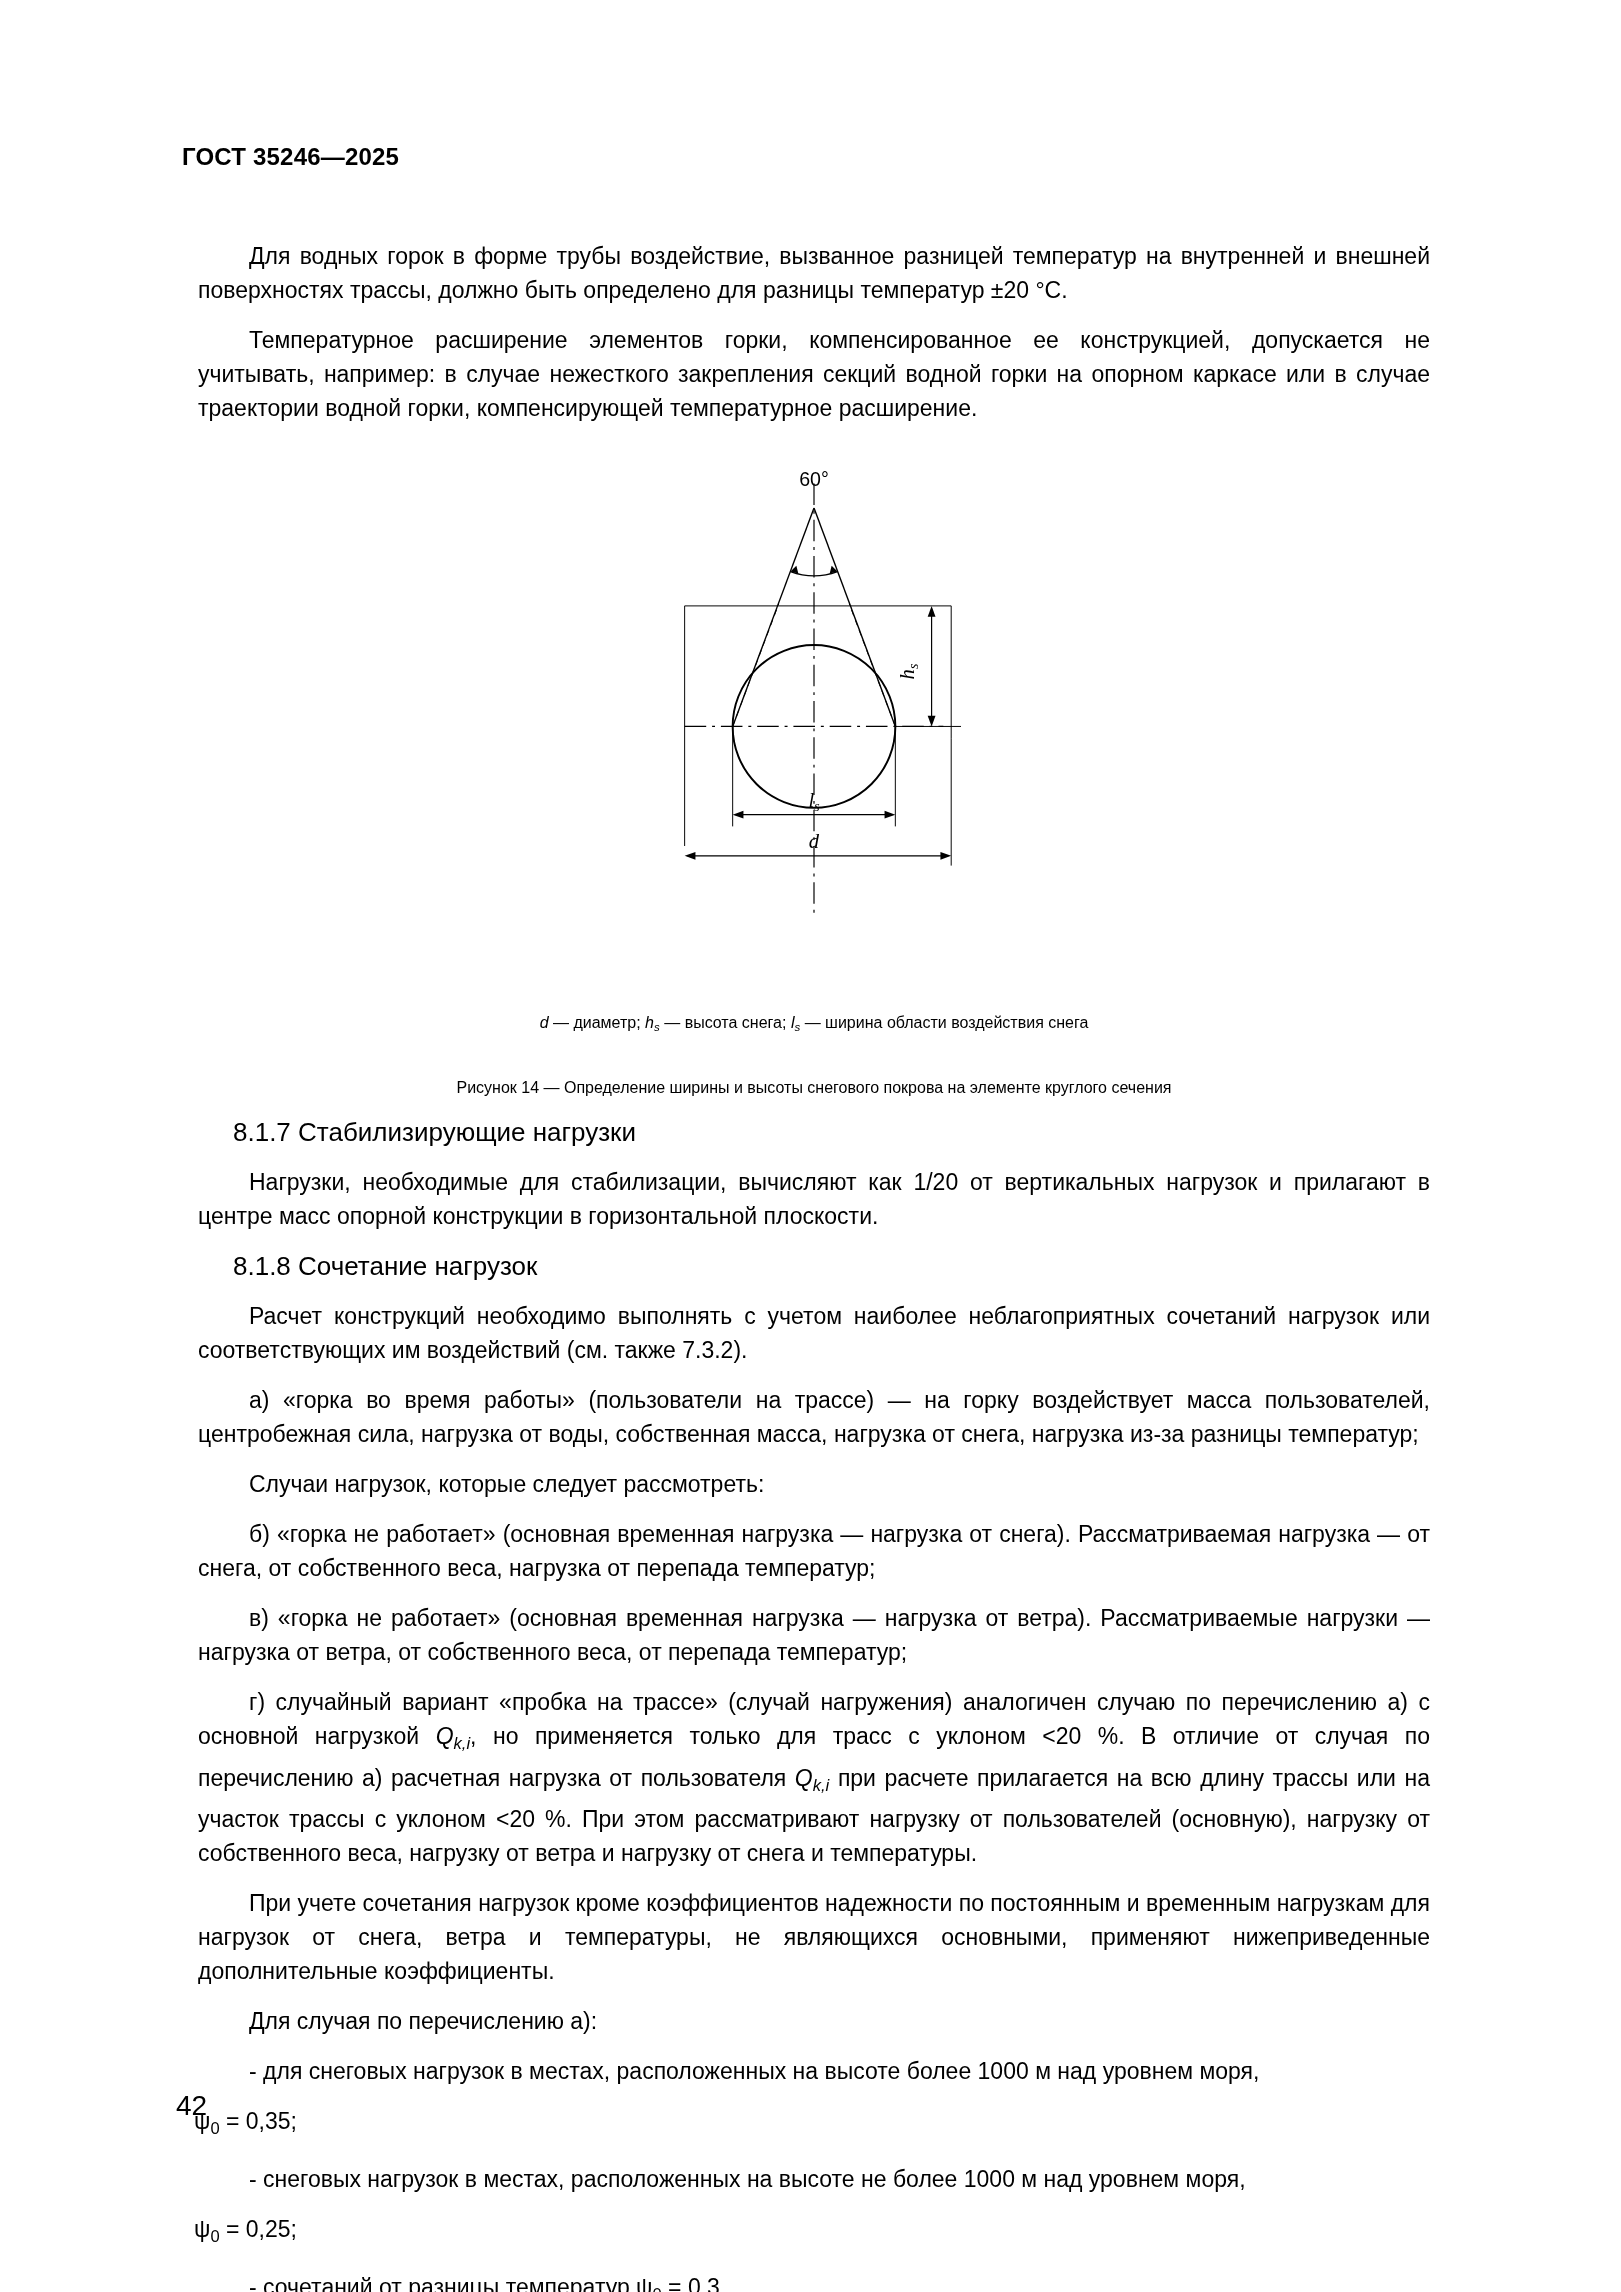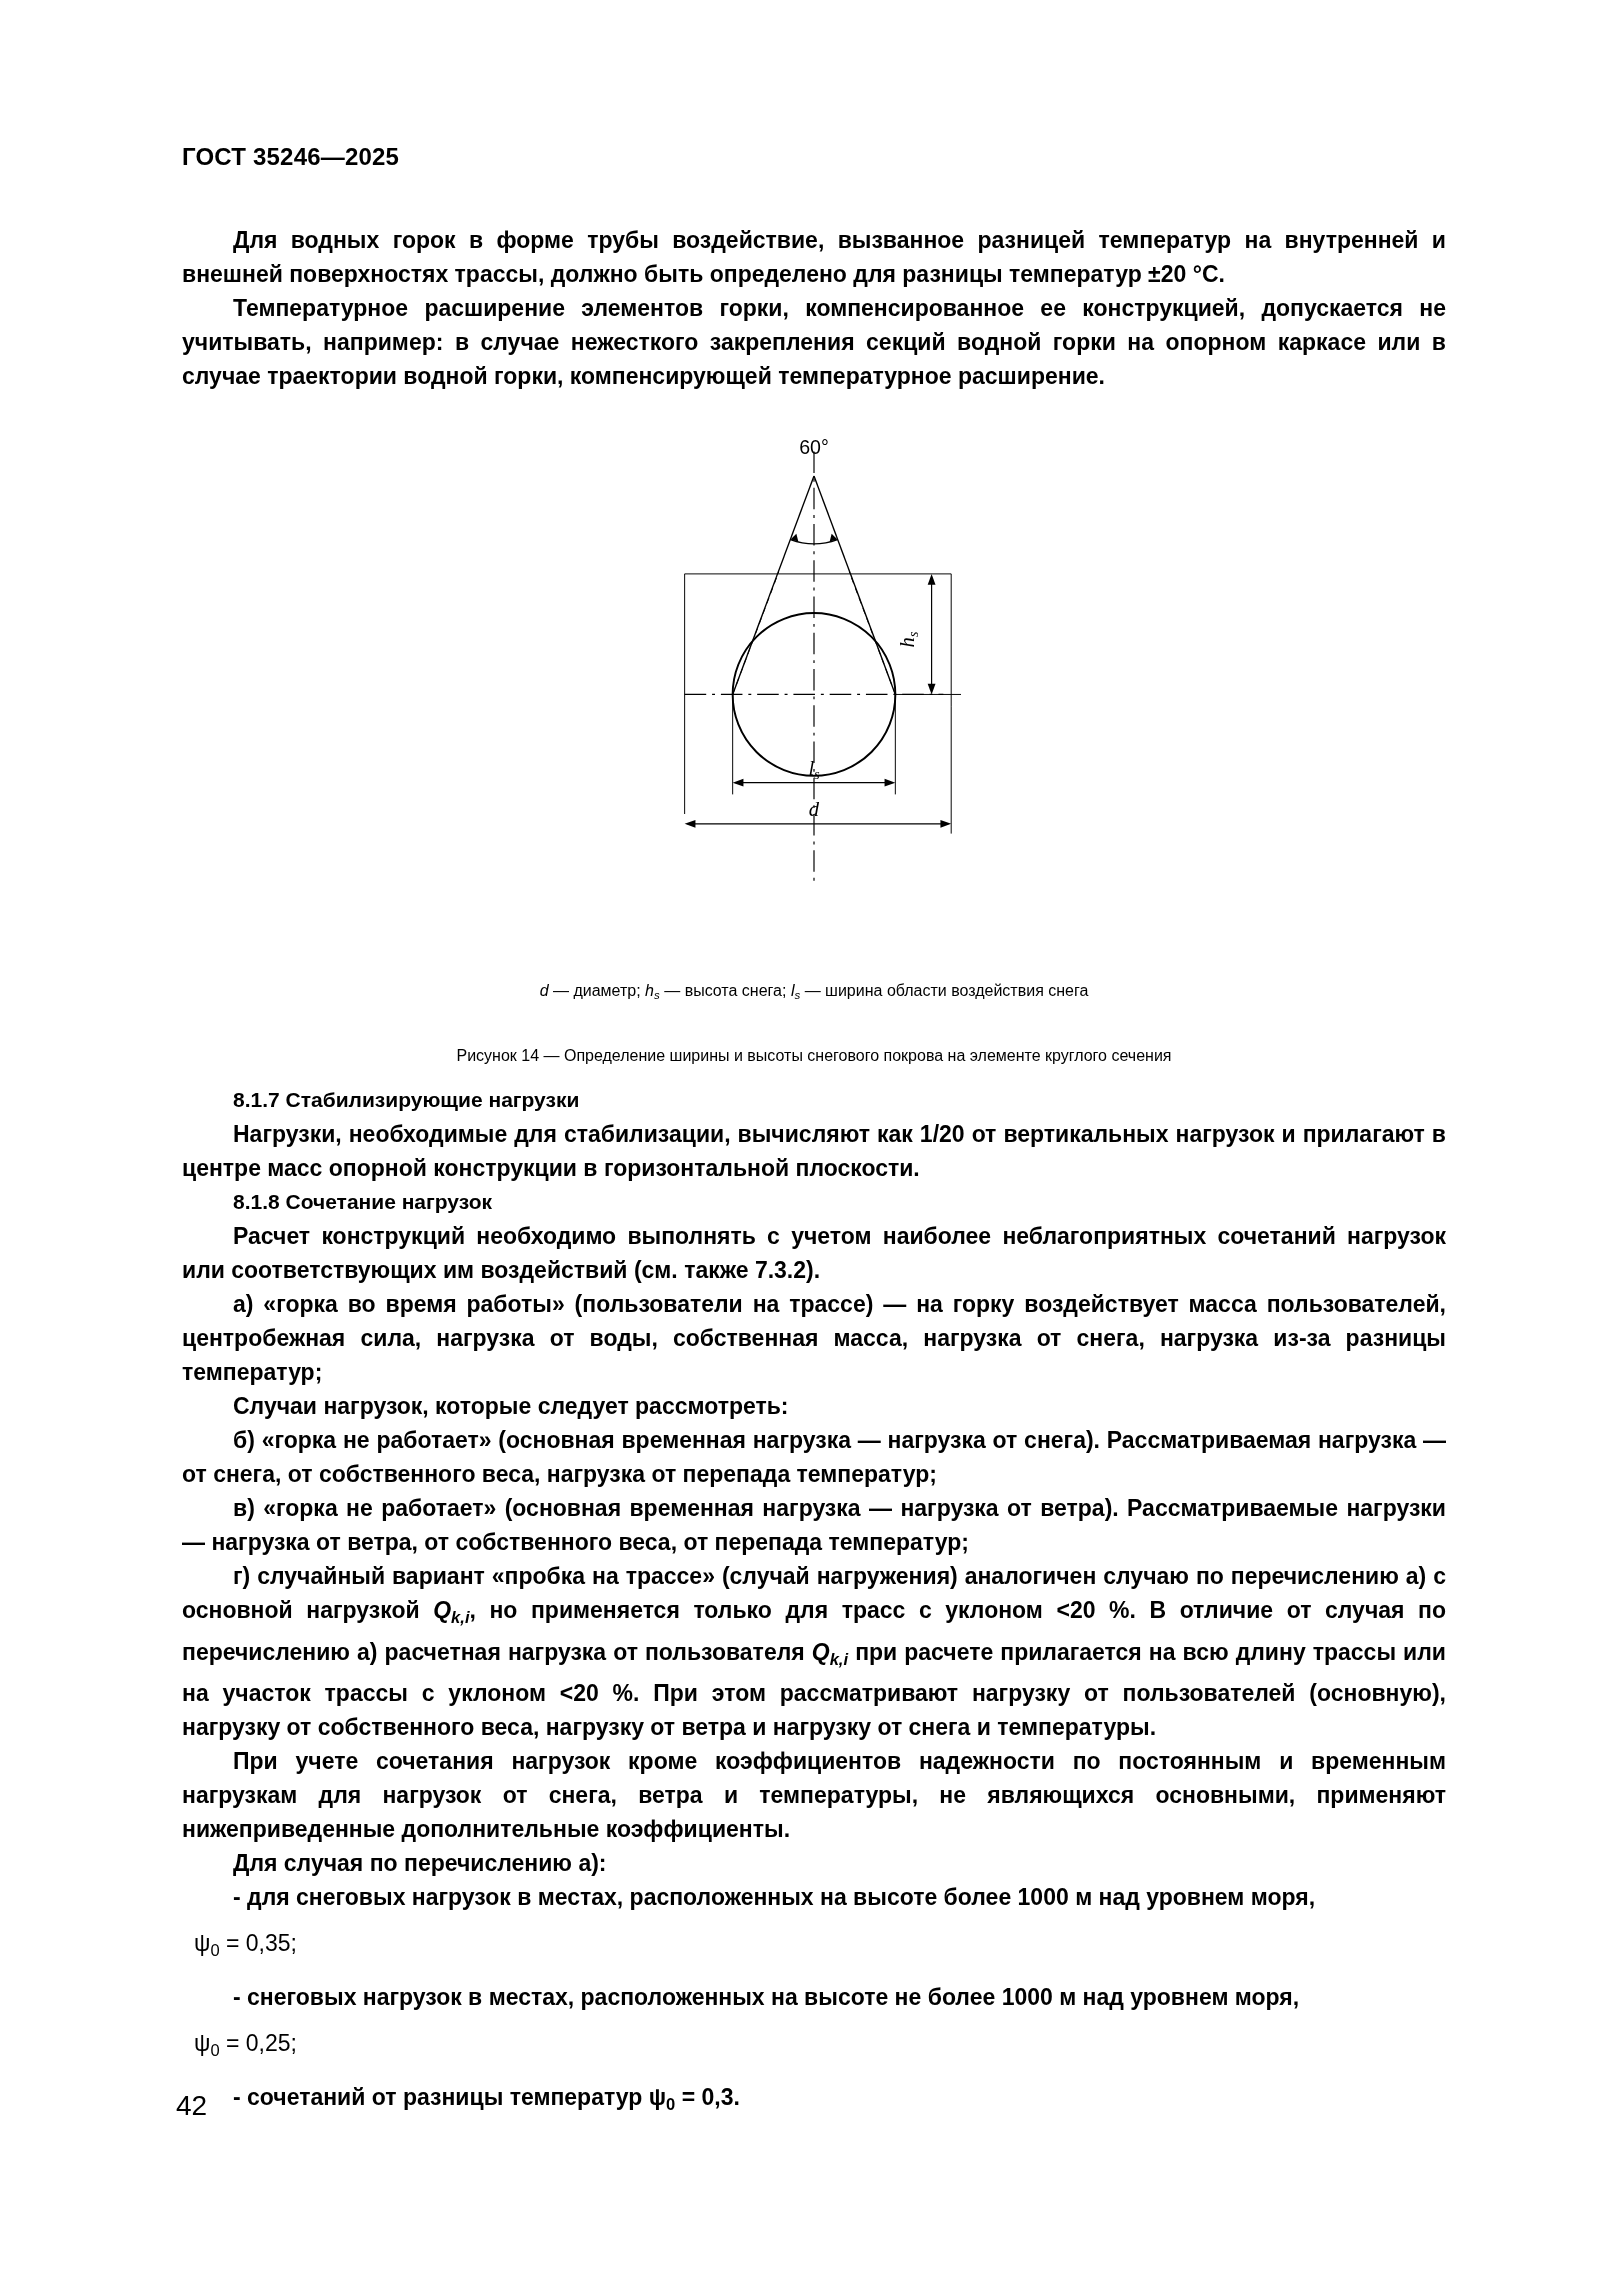--- a/index.html
+++ b/index.html
@@ -34,34 +34,33 @@
   .content {
     position: absolute;
     left: 182px;
     top: 223px;
     width: 1264px;
     font-size: 23px;
     line-height: 34px;
     text-align: justify;
   }
   p.par {
-    margin: 0;
+    margin: 16px;
     text-indent: 51px;
     text-align: justify;
-    font-weight: bold;
   }
   p.noind {
     margin: 12px;
     text-indent: 0;
     text-align: justify;
   }
   h4.sect {
     margin: 0;
-    font-size: 21px;
-    font-weight: bold;
+    font-size: 26px;
+    font-weight: normal;
     text-indent: 51px;
     line-height: 34px;
   }
   .figure-wrap {
     position: relative;
     width: 100%;
     height: 549px;
     margin-top: 29px;
   }
   .figure-svg {

